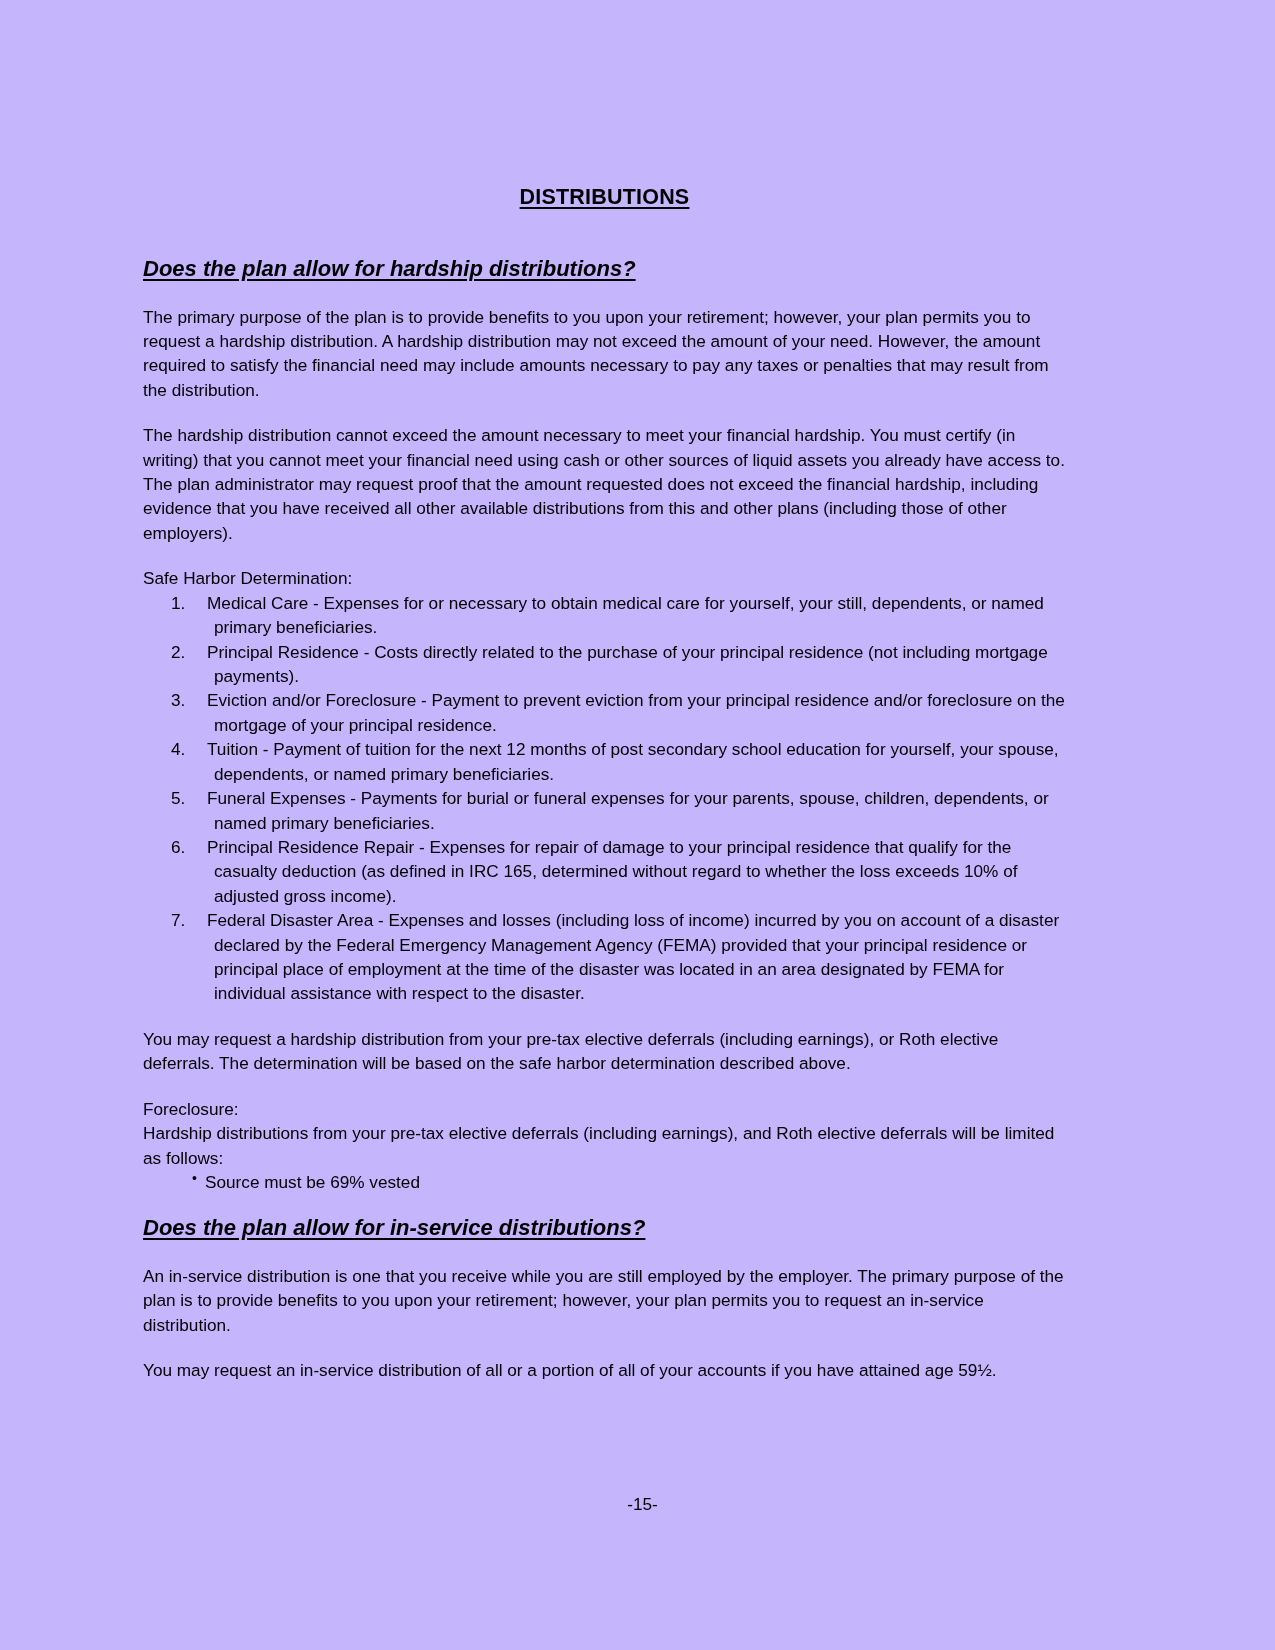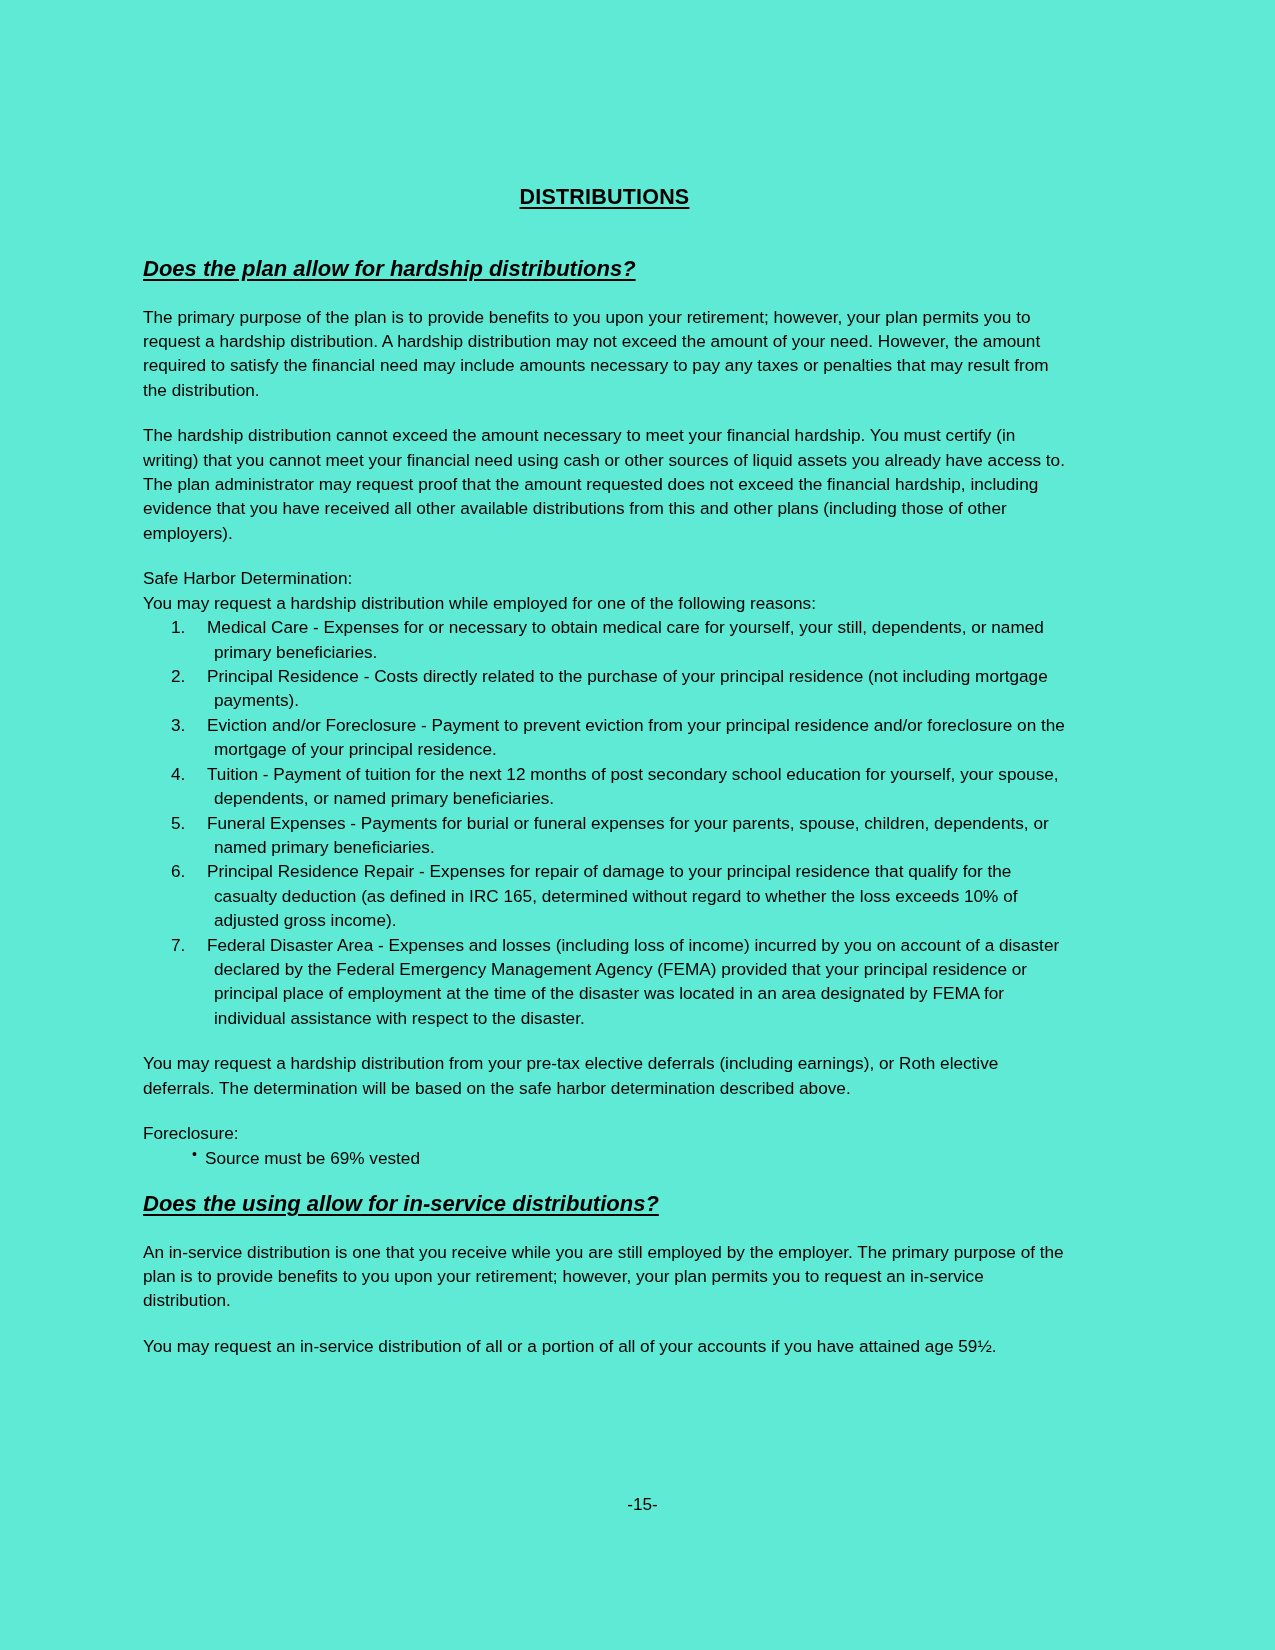--- a/index.html
+++ b/index.html
@@ -9,21 +9,21 @@
     background: #c8c8c8;
   }
   body {
     font-family: "Liberation Sans", sans-serif;
   }
   .page {
     position: relative;
     width: 1275px;
     height: 1650px;
     margin: 0 auto;
-    background: #5eead4;
+    background: #c4b5fd;
     box-sizing: border-box;
     overflow: hidden;
   }
   .content {
     position: absolute;
     left: 143px;
     top: 185px;
     width: 923px;
   }
   .doc-title {
@@ -123,21 +123,20 @@
   <div class="content">
 
     <h1 class="doc-title"><span>DISTRIBUTIONS</span></h1>
 
     <h2 class="section-heading">Does the plan allow for hardship distributions?</h2>
 
     <p class="body-text">The primary purpose of the plan is to provide benefits to you upon your retirement; however, your plan permits you to request a hardship distribution.   A hardship distribution may not exceed the amount of your need. However, the amount required to satisfy the financial need may include amounts necessary to pay any taxes or penalties that may result from the distribution.</p>
     <p class="body-text">The hardship distribution cannot exceed the amount necessary to meet your financial hardship. You must certify (in writing) that you cannot meet your financial need using cash or other sources of liquid assets you already have access to. The plan administrator may request proof that the amount requested does not exceed the financial hardship, including evidence that you have received all other available distributions from this and other plans (including those of other employers).</p>
 
     <p class="body-text tight">Safe Harbor Determination:</p>
-    <p class="body-text tight">You may request a hardship distribution while employed for one of the following reasons:</p>
 
     <ol class="reasons">
       <li>
           <span class="wrap">Medical Care - Expenses for or necessary to obtain medical care for yourself, your still, dependents, or named primary beneficiaries.</span>
         </li>
       <li>
           <span class="wrap">Principal Residence - Costs directly related to the purchase of your principal residence (not including mortgage payments).</span>
         </li>
       <li>
           <span class="wrap">Eviction and/or Foreclosure - Payment to prevent eviction from your principal residence and/or foreclosure on the mortgage of your principal residence.</span>
@@ -152,28 +151,29 @@
           <span class="wrap">Principal Residence Repair - Expenses for repair of damage to your principal residence that qualify for the casualty deduction (as defined in IRC 165, determined without regard to whether the loss exceeds 10% of adjusted gross income).</span>
         </li>
       <li>
           <span class="wrap">Federal Disaster Area - Expenses and losses (including loss of income) incurred by you on account of a disaster declared by the Federal Emergency Management Agency (FEMA) provided that your principal residence or principal place of employment at the time of the disaster was located in an area designated by FEMA for individual assistance with respect to the disaster.</span>
         </li>
     </ol>
 
     <p class="body-text">You may request a hardship distribution from your pre-tax elective deferrals (including earnings), or Roth elective deferrals. The determination will be based on the safe harbor determination described above.</p>
 
     <p class="body-text tight">Foreclosure:</p>
+    <p class="body-text tight">Hardship distributions from your pre-tax elective deferrals (including earnings), and Roth elective deferrals will be limited as follows:</p>
 
     <ul class="limit-list">
       <li><span>Source must be 69% vested</span></li>
     </ul>
 
     <div class="spacer-sm"></div>
 
-    <h2 class="section-heading">Does the using allow for in-service distributions?</h2>
+    <h2 class="section-heading">Does the plan allow for in-service distributions?</h2>
 
     <p class="body-text">An in-service distribution is one that you receive while you are still employed by the employer. The primary purpose of the plan is to provide benefits to you upon your retirement; however, your plan permits you to request an in-service distribution.</p>
     <p class="body-text">You may request an in-service distribution of all or a portion of all of your accounts if you have attained age 59½.</p>
 
   </div>
 
   <div class="page-number">-15-</div>
 
 </div>
 

